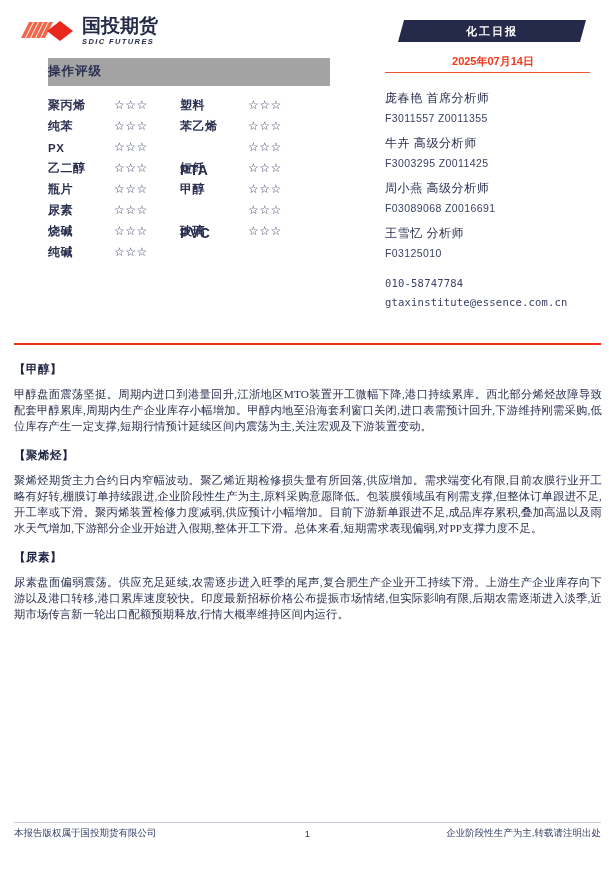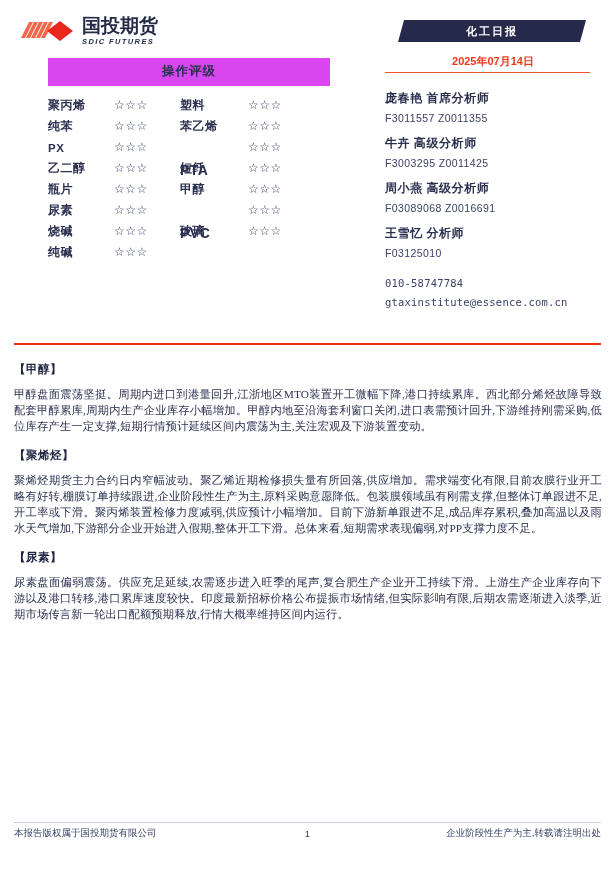--- a/index.html
+++ b/index.html
@@ -73,22 +73,22 @@
   }
 
   
   .rating-box {
     position: absolute;
     left: 48px;
     top: 58px;
     width: 282px;
   }
   .rating-title {
-    background: #d946ef;
-    text-align: center;
+    background: #a3a3a3;
+    text-align: left;
     font-size: 12.5px;
     font-weight: bold;
     color: #2b3050;
     padding: 5px 0 6px 0;
     letter-spacing: 1px;
   }
   .rating-rows {
     margin-top: 9px;
   }
   .rating-row {
@@ -190,21 +190,21 @@
 
   .analysts {
     margin-top: 17px;
     margin-left: 0px;
   }
   .analyst {
     margin-bottom: 8px;
   }
   .analyst-name {
     font-size: 12px;
-    font-weight: bold;
+    font-weight: normal;
     color: #2b3050;
     letter-spacing: 0.6px;
     line-height: 16px;
   }
   .analyst-code {
     font-family: "Liberation Sans", sans-serif;
     font-size: 10.5px;
     color: #3a4066;
     letter-spacing: 0.4px;
     line-height: 18px;

